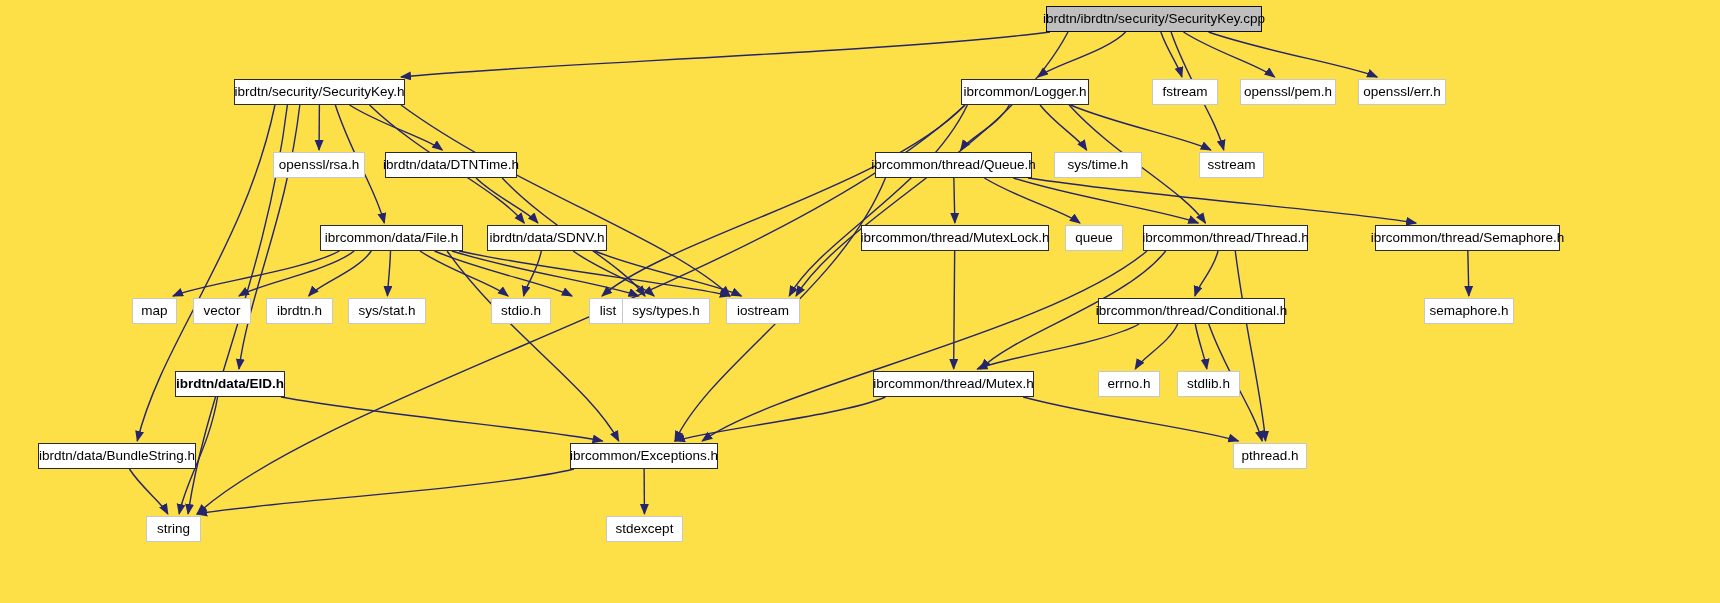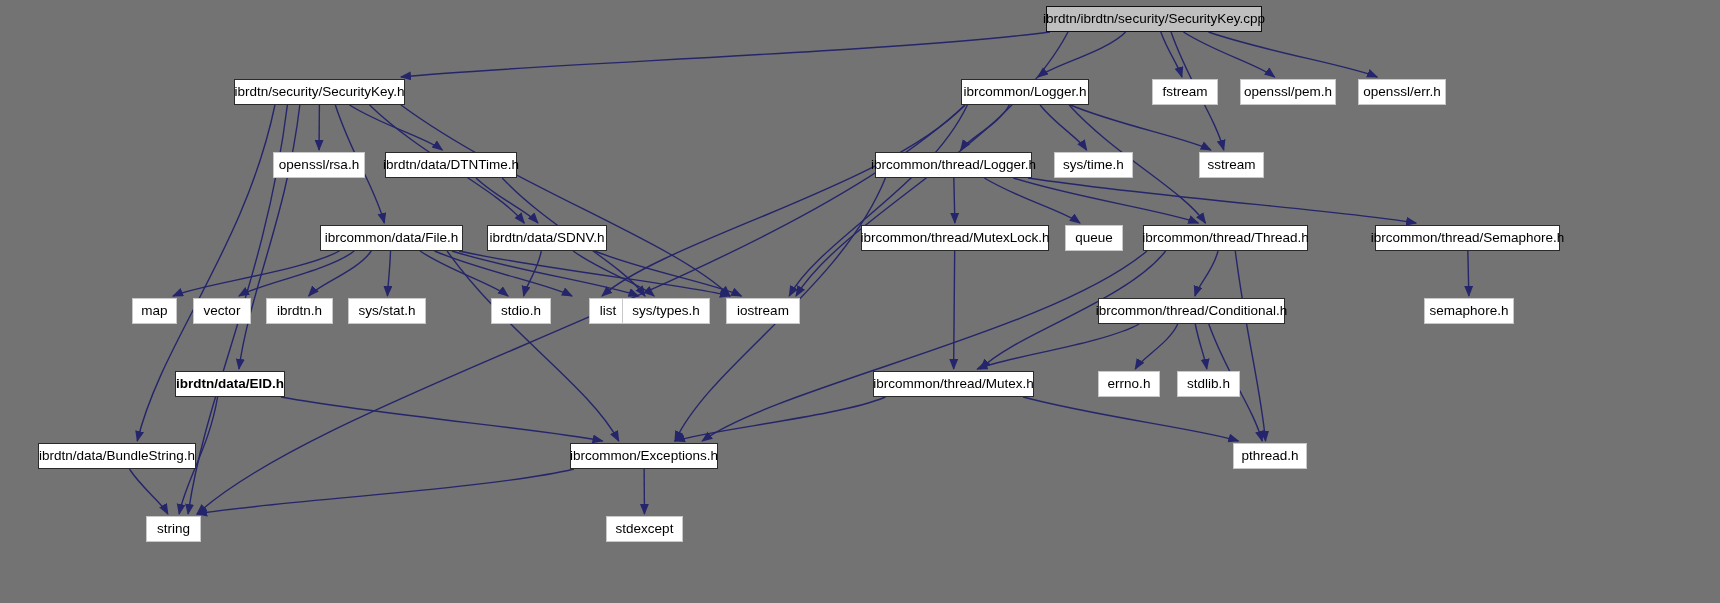--- a/index.html
+++ b/index.html
@@ -1,17 +1,17 @@
 <!DOCTYPE html>
 <html><head>
 <meta charset="utf-8">
 <style>
   html,body{margin:0;padding:0;background:#ffffff;}
   body{font-family:"Liberation Sans","DejaVu Sans",sans-serif;}
-  #graph{position:relative;width:1720px;height:603px;overflow:hidden;background:#737373;}
+  #graph{position:relative;width:1720px;height:603px;overflow:hidden;background:#fde047;}
   #edges{position:absolute;left:0;top:0;width:1720px;height:603px;pointer-events:none;}
   .node{position:absolute;box-sizing:border-box;display:flex;align-items:center;
         justify-content:center;white-space:nowrap;background:#ffffff;
         font-size:13.5px;color:#000;line-height:1;}
   .node.sys{border:1px solid #c8c8c8;}
   .node.hdr{border:1px solid #2a2a2a;}
   .node.root{border:1.6px solid #111;background:#bfbfbf;}
 </style>
 </head>
 <body>
@@ -86,22 +86,22 @@
   </svg>
   <div id="nodes">
       <div class="node root" style="left: 1046px; top: 6px; width: 216px; height: 26px;">ibrdtn/ibrdtn/security/SecurityKey.cpp</div>
       <div class="node hdr" style="left: 234px; top: 79px; width: 171px; height: 26px;">ibrdtn/security/SecurityKey.h</div>
       <div class="node hdr" style="left: 961px; top: 79px; width: 128px; height: 26px;">ibrcommon/Logger.h</div>
       <div class="node sys" style="left: 1152px; top: 79px; width: 66px; height: 26px;">fstream</div>
       <div class="node sys" style="left: 1240px; top: 79px; width: 96px; height: 26px;">openssl/pem.h</div>
       <div class="node sys" style="left: 1358px; top: 79px; width: 88px; height: 26px;">openssl/err.h</div>
       <div class="node sys" style="left: 273px; top: 152px; width: 92px; height: 26px;">openssl/rsa.h</div>
       <div class="node hdr" style="left: 385px; top: 152px; width: 132px; height: 26px;">ibrdtn/data/DTNTime.h</div>
-      <div class="node hdr" style="left: 875px; top: 152px; width: 157px; height: 26px;">ibrcommon/thread/Logger.h</div>
-      <div class="node sys" style="left: 1054px; top: 152px; width: 79px; height: 26px;">sys/time.h</div>
+      <div class="node hdr" style="left: 875px; top: 152px; width: 157px; height: 26px;">ibrcommon/thread/Queue.h</div>
+      <div class="node sys" style="left: 1054px; top: 152px; width: 88px; height: 26px;">sys/time.h</div>
       <div class="node sys" style="left: 1199px; top: 152px; width: 65px; height: 26px;">sstream</div>
       <div class="node hdr" style="left: 320px; top: 225px; width: 143px; height: 26px;">ibrcommon/data/File.h</div>
       <div class="node hdr" style="left: 487px; top: 225px; width: 120px; height: 26px;">ibrdtn/data/SDNV.h</div>
       <div class="node hdr" style="left: 861px; top: 225px; width: 188px; height: 26px;">ibrcommon/thread/MutexLock.h</div>
       <div class="node sys" style="left: 1065px; top: 225px; width: 58px; height: 26px;">queue</div>
       <div class="node hdr" style="left: 1143px; top: 225px; width: 165px; height: 26px;">ibrcommon/thread/Thread.h</div>
       <div class="node hdr" style="left: 1375px; top: 225px; width: 185px; height: 26px;">ibrcommon/thread/Semaphore.h</div>
       <div class="node sys" style="left: 132px; top: 298px; width: 45px; height: 26px;">map</div>
       <div class="node sys" style="left: 193px; top: 298px; width: 58px; height: 26px;">vector</div>
       <div class="node sys" style="left: 266px; top: 298px; width: 67px; height: 26px;">ibrdtn.h</div>

